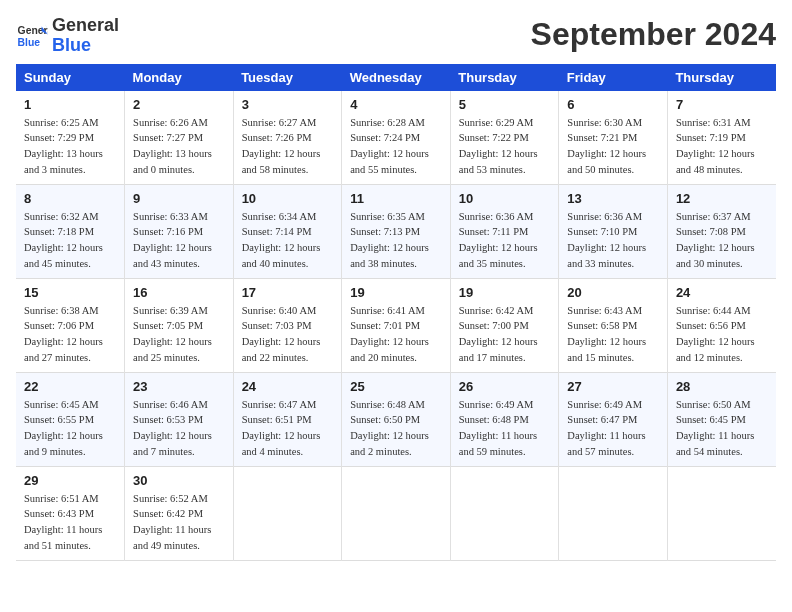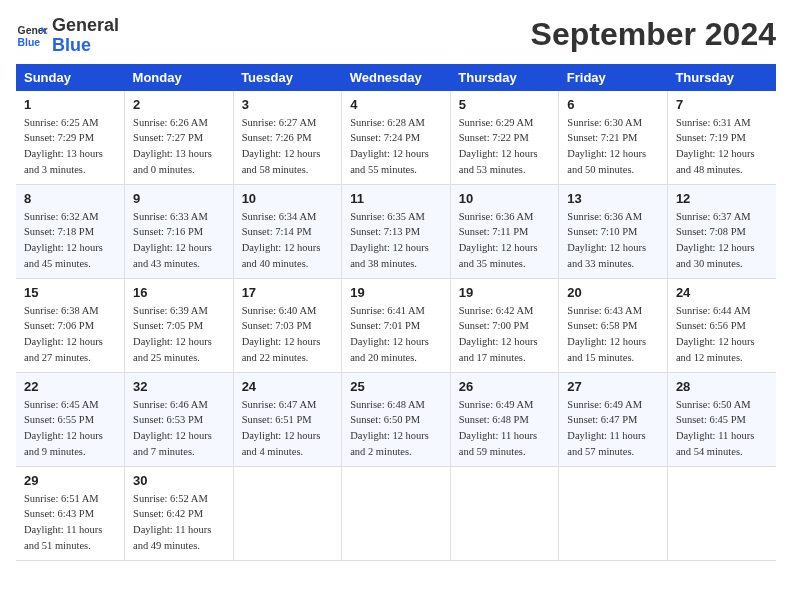--- a/index.html
+++ b/index.html
@@ -218,21 +218,21 @@
           <span class="day-number">24</span>
           <div class="day-info">Sunrise: 6:44 AM<br>Sunset: 6:56 PM<br>Daylight: 12 hours and 12 minutes.</div>
         </td>
       </tr>
       <tr class="week-row">
         <td>
           <span class="day-number">22</span>
           <div class="day-info">Sunrise: 6:45 AM<br>Sunset: 6:55 PM<br>Daylight: 12 hours and 9 minutes.</div>
         </td>
         <td>
-          <span class="day-number">32</span>
+          <span class="day-number">23</span>
           <div class="day-info">Sunrise: 6:46 AM<br>Sunset: 6:53 PM<br>Daylight: 12 hours and 7 minutes.</div>
         </td>
         <td>
           <span class="day-number">24</span>
           <div class="day-info">Sunrise: 6:47 AM<br>Sunset: 6:51 PM<br>Daylight: 12 hours and 4 minutes.</div>
         </td>
         <td>
           <span class="day-number">25</span>
           <div class="day-info">Sunrise: 6:48 AM<br>Sunset: 6:50 PM<br>Daylight: 12 hours and 2 minutes.</div>
         </td>

